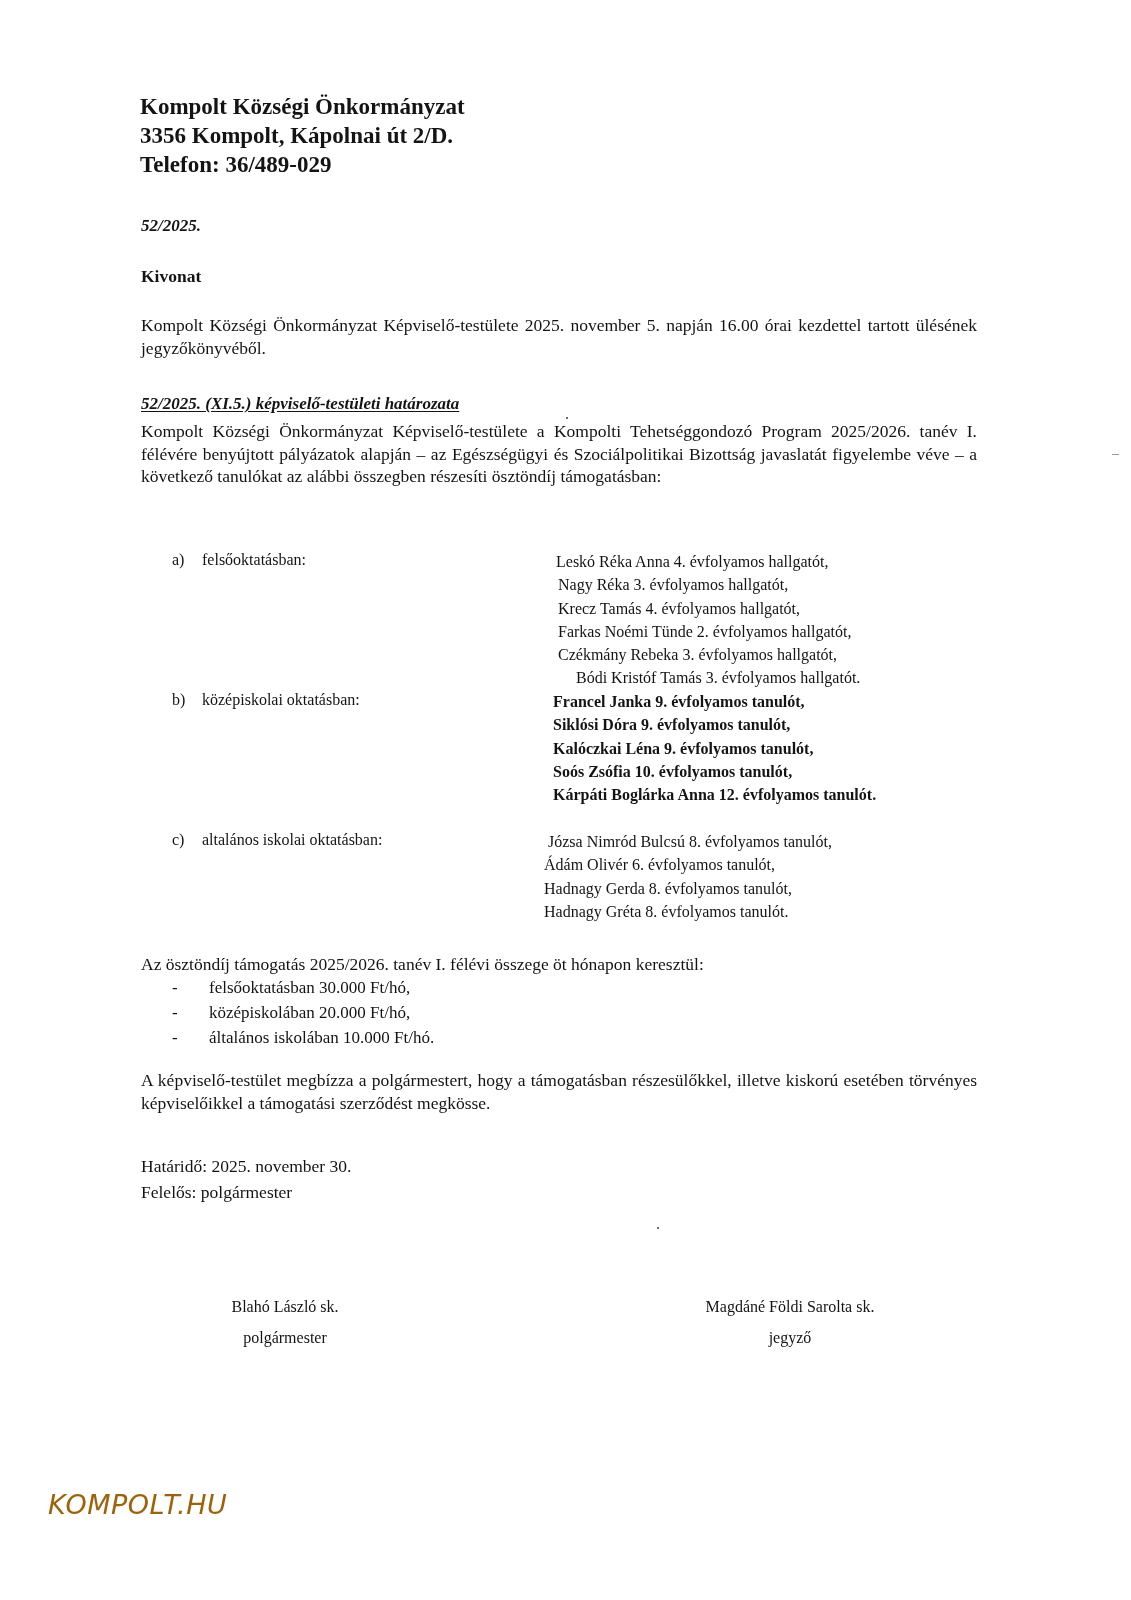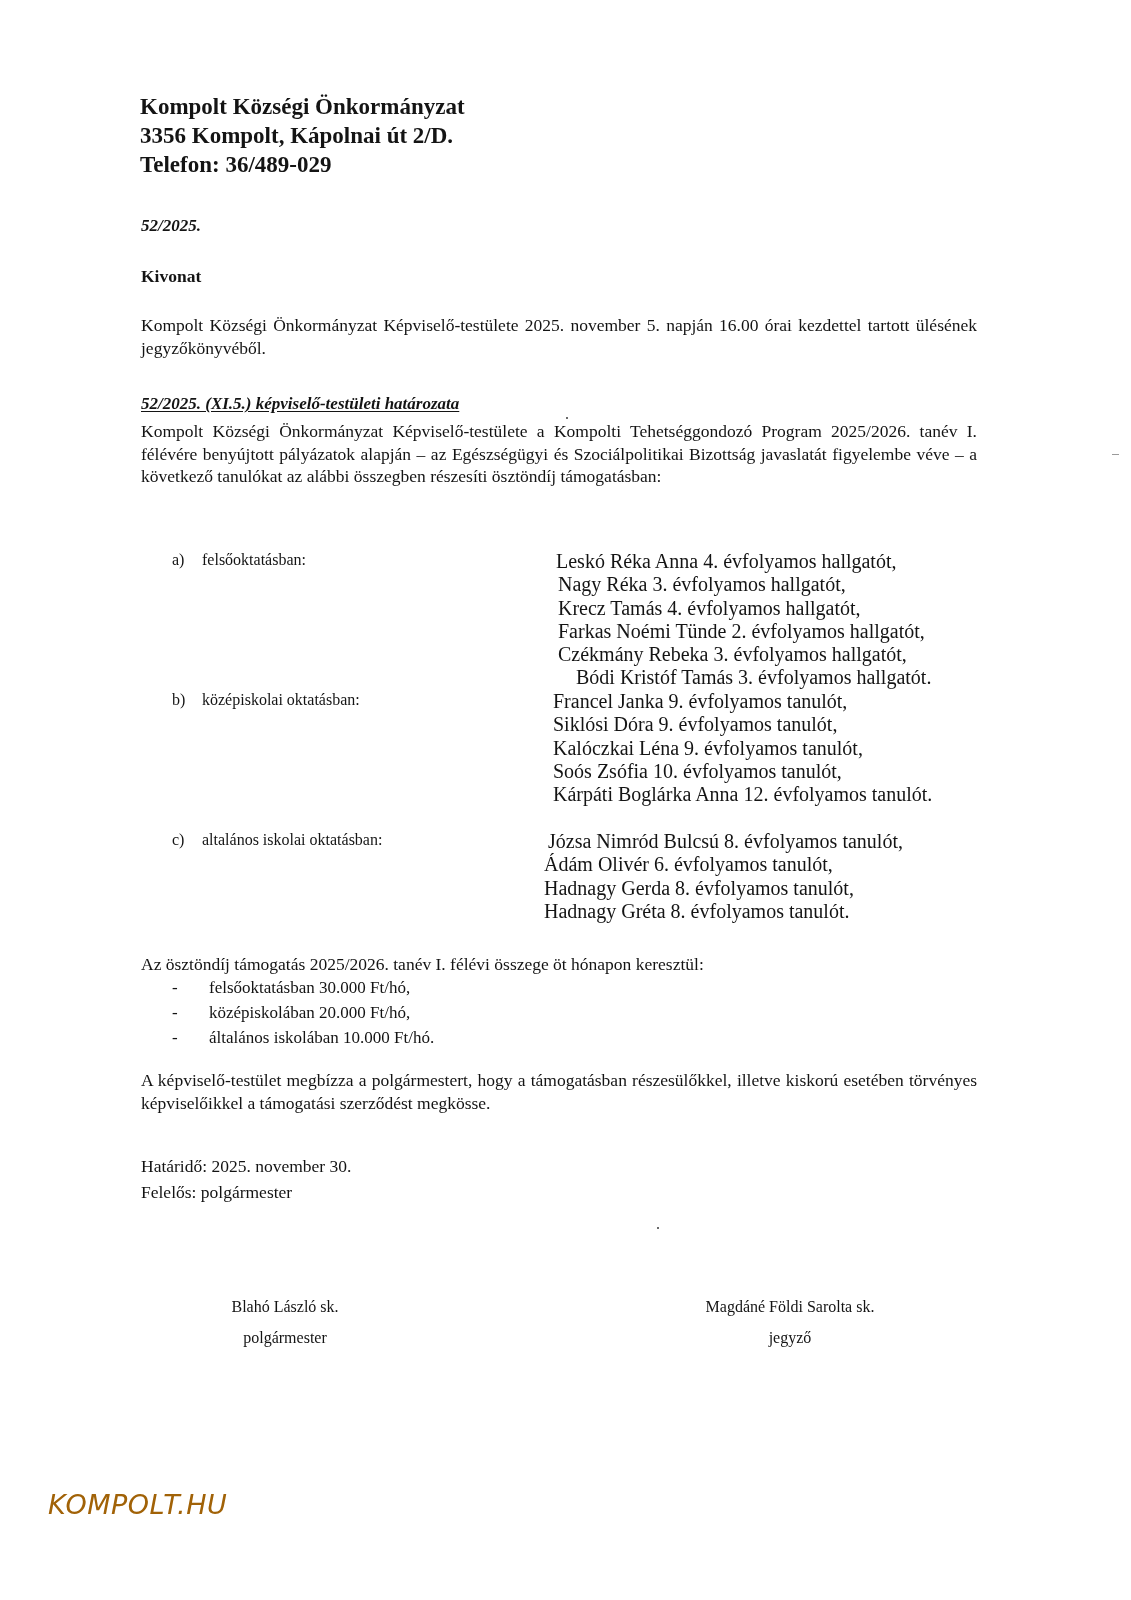--- a/index.html
+++ b/index.html
@@ -65,21 +65,21 @@
       left: 141px; top: 420px;
       width: 836px;
       white-space: normal;
       text-align: justify;
       text-align-last: left;
     }
     .resolution-body p { margin: 0; text-align: justify; }
 
     .cat-label { font-size: 16px; }
     .cat-letter { display: inline-block; width: 30px; }
-    .student-list { font-size: 20px; line-height: 23.3px; }
+    .student-list { font-size: 16px; line-height: 23.3px; }
     .student-list div { white-space: nowrap; }
 
     .amounts-intro { left: 141px; top: 953px; }
     .amount-item { font-size: 17px; }
     .amount-item .dash { position: absolute; left: 0; }
     .amount-item .txt { position: absolute; left: 37px; }
 
     .mandate {
       left: 141px; top: 1069px;
       width: 836px;
@@ -142,21 +142,21 @@
     <div style="margin-left:2px">Nagy Réka 3. évfolyamos hallgatót,</div>
     <div style="margin-left:2px">Krecz Tamás 4. évfolyamos hallgatót,</div>
     <div style="margin-left:2px">Farkas Noémi Tünde 2. évfolyamos hallgatót,</div>
     <div style="margin-left:2px">Czékmány Rebeka 3. évfolyamos hallgatót,</div>
     <div style="margin-left:20px">Bódi Kristóf Tamás 3. évfolyamos hallgatót.</div>
   </div>
 
   <div class="abs cat-label" style="left:172px; top:691px;">
     <span class="cat-letter">b)</span><span>középiskolai oktatásban:</span>
   </div>
-  <div class="abs student-list" style="left:553px; top:690px;">
+  <div class="abs student-list" style="left:553px; top:690px;font-weight:bold;">
     <div>Francel Janka 9. évfolyamos tanulót,</div>
     <div>Siklósi Dóra 9. évfolyamos tanulót,</div>
     <div>Kalóczkai Léna 9. évfolyamos tanulót,</div>
     <div>Soós Zsófia 10. évfolyamos tanulót,</div>
     <div>Kárpáti Boglárka Anna 12. évfolyamos tanulót.</div>
   </div>
 
   <div class="abs cat-label" style="left:172px; top:831px;">
     <span class="cat-letter">c)</span><span>altalános iskolai oktatásban:</span>
   </div>

